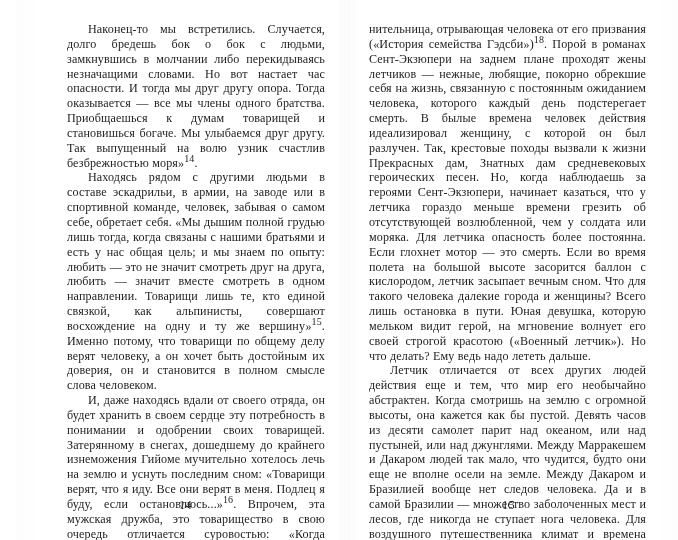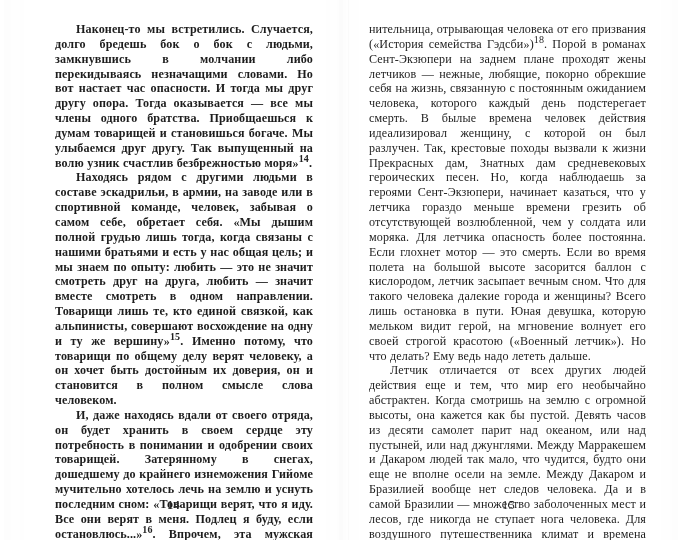--- a/index.html
+++ b/index.html
@@ -23,24 +23,23 @@
     height: 540px;
     background: #fbfbfb;
   }
   .page {
     position: absolute;
     top: 0;
     height: 540px;
     box-sizing: border-box;
   }
   .page-left {
-    left: 4px;
+    left: 16px;
     width: 339px;
     padding: 22px 30px 0 51px;
-    font-weight: bold;
   }
   .page-right {
     left: 339px;
     width: 339px;
     padding: 22px 32px 0 30px;
   }
   .column {
     position: relative;
     width: 100%;
   }

